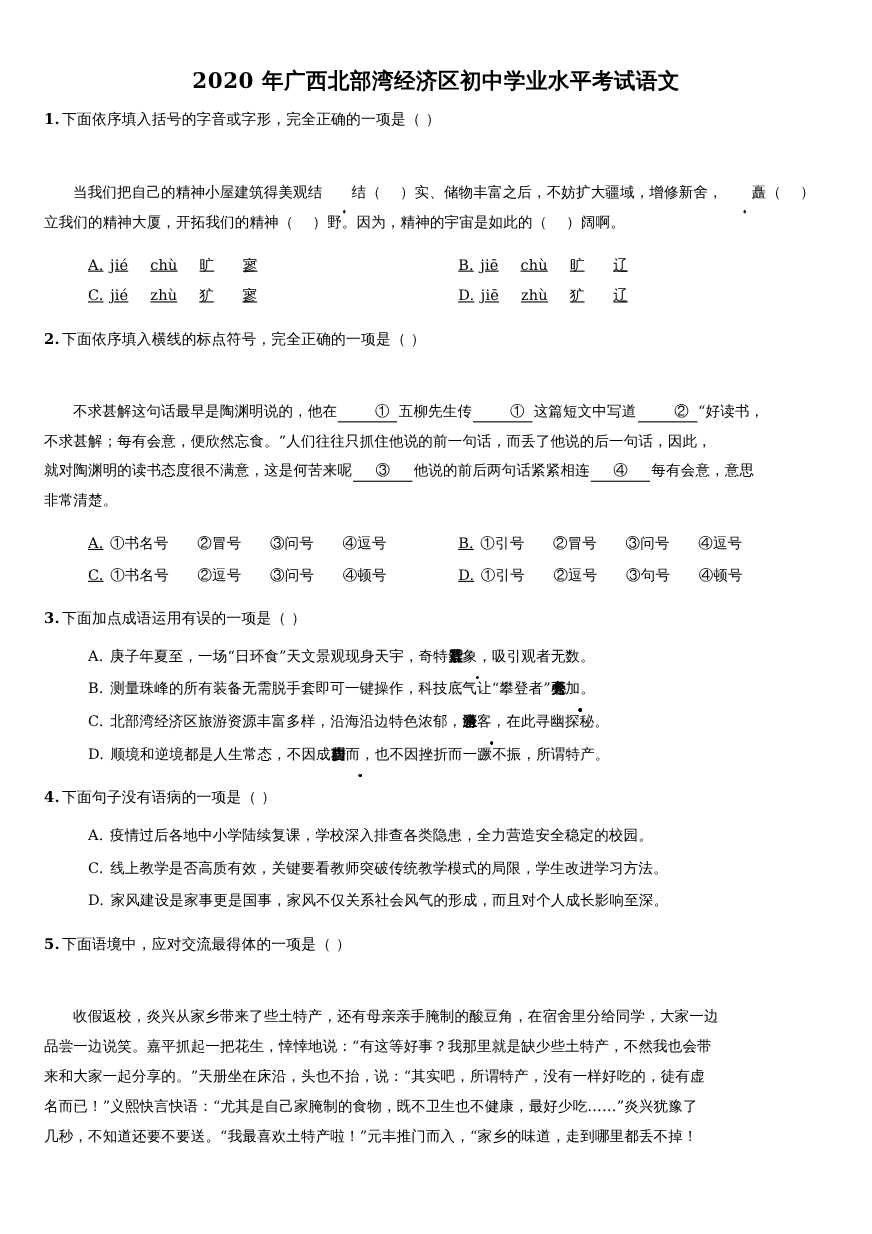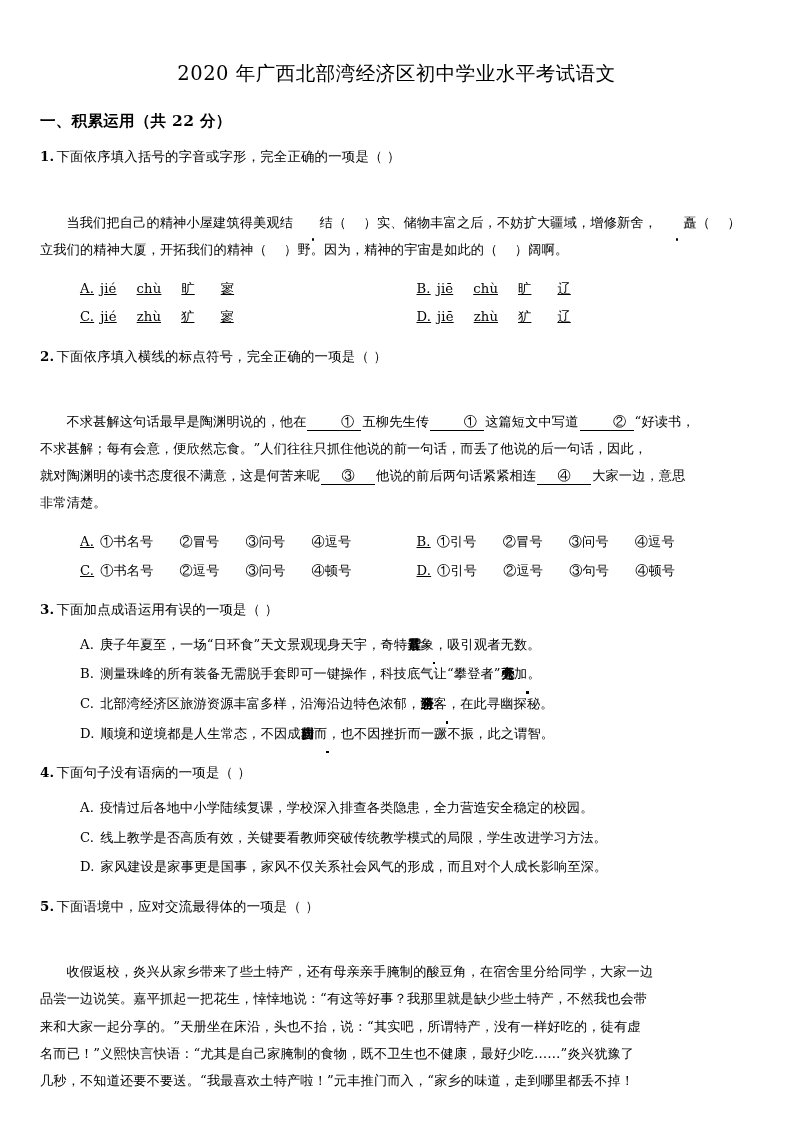--- a/index.html
+++ b/index.html
@@ -17,21 +17,21 @@
     overflow: hidden;
     font-family: "DejaVu Serif", "Liberation Serif", serif;
     color: #000000;
     box-sizing: border-box;
     padding: 0 36px;
   }
 
   .doc-title {
     text-align: center;
     font-size: 19.5px;
-    font-weight: normal;
+    font-weight: bold;
     letter-spacing: 0.5px;
     margin: 0;
     padding-top: 62px;
     line-height: 1.2;
     font-family: "DejaVu Serif", "Liberation Serif", serif;
   }
 
   .section-heading {
     font-size: 15.5px;
     font-weight: bold;
@@ -124,21 +124,20 @@
   }
   .punct-opt .grp { display: inline-block; margin-right: 26px; }
 </style>
 </head>
 <body>
 
 <div class="page">
 
   <h1 class="doc-title">2020 年广西北部湾经济区初中学业水平考试语文</h1>
 
-  <div class="section-heading">一、积累运用（共 22 分）</div>
 
   <div class="q-stem">
     <span class="qnum">1.</span><span>下面依序填入括号的字音或字形，完全正确的一项是（    ）</span>
   </div>
 
   <div class="passage indent">
     <span class="ln"><span>当我们把自己的精神小屋建筑得美观结</span><span class="dotted">结</span><span>（    ）实、储物丰富之后，不妨扩大疆域，增修新舍，</span><span class="dotted">矗</span><span>（    ）</span></span>
     <span class="ln">立我们的精神大厦，开拓我们的精神（    ）野。因为，精神的宇宙是如此的（    ）阔啊。</span>
   </div>
 
@@ -161,21 +160,21 @@
     </div>
   </div>
 
   <div class="q-stem">
     <span class="qnum">2.</span><span>下面依序填入横线的标点符号，完全正确的一项是（    ）</span>
   </div>
 
   <div class="passage indent">
     <span class="ln"><span>不求甚解这句话最早是陶渊明说的，他在</span><span class="slot">①</span><span>五柳先生传</span><span class="slot">①</span><span>这篇短文中写道</span><span class="slot">②</span><span>“好读书，</span></span>
     <span class="ln">不求甚解；每有会意，便欣然忘食。”人们往往只抓住他说的前一句话，而丢了他说的后一句话，因此，</span>
-    <span class="ln"><span>就对陶渊明的读书态度很不满意，这是何苦来呢</span><span class="slot">③</span><span>他说的前后两句话紧紧相连</span><span class="slot">④</span><span>大家一边，意思</span></span>
+    <span class="ln"><span>就对陶渊明的读书态度很不满意，这是何苦来呢</span><span class="slot">③</span><span>他说的前后两句话紧紧相连</span><span class="slot">④</span><span>每有会意，意思</span></span>
     <span class="ln">非常清楚。</span>
   </div>
 
   <div class="options punct-opt">
     <div class="opt-row">
       <div class="opt-col">
         <span class="opt-label">A.</span><span class="grp">①书名号</span><span class="grp">②冒号</span><span class="grp">③问号</span><span class="grp">④逗号</span>
       </div>
       <div class="opt-col right">
         <span class="opt-label">B.</span><span class="grp">①引号</span><span class="grp">②冒号</span><span class="grp">③问号</span><span class="grp">④逗号</span>
@@ -192,21 +191,21 @@
   </div>
 
   <div class="q-stem">
     <span class="qnum">3.</span><span>下面加点成语运用有误的一项是（    ）</span>
   </div>
 
   <div class="opt-list">
     <div class="opt-line"><span class="opt-label">A.</span><span>庚子年夏至，一场“日环食”天文景观现身天宇，奇特景象</span><span class="dotted-idiom"><span class="dotted">震</span><span class="dotted">耳</span><span class="dotted">欲</span><span class="dotted">聋</span></span><span>，吸引观者无数。</span></div>
     <div class="opt-line"><span class="opt-label">B.</span><span>测量珠峰的所有装备无需脱手套即可一键操作，科技底气让“攀登者”更加</span><span class="dotted-idiom"><span class="dotted">心</span><span class="dotted">无</span><span class="dotted">旁</span><span class="dotted">骛</span></span><span>。</span></div>
     <div class="opt-line"><span class="opt-label">C.</span><span>北部湾经济区旅游资源丰富多样，沿海沿边特色浓郁，游客</span><span class="dotted-idiom"><span class="dotted">纷</span><span class="dotted">至</span><span class="dotted">沓</span><span class="dotted">来</span></span><span>，在此寻幽探秘。</span></div>
-    <div class="opt-line"><span class="opt-label">D.</span><span>顺境和逆境都是人生常态，不因成功而</span><span class="dotted-idiom"><span class="dotted">固</span><span class="dotted">步</span><span class="dotted">自</span><span class="dotted">封</span></span><span>，也不因挫折而一蹶不振，此之谓智。</span></div>
+    <div class="opt-line"><span class="opt-label">D.</span><span>顺境和逆境都是人生常态，不因成功而</span><span class="dotted-idiom"><span class="dotted">固</span><span class="dotted">步</span><span class="dotted">自</span><span class="dotted">封</span></span><span>，也不因挫折而一蹶不振，所谓特产。</span></div>
   </div>
 
   <div class="q-stem">
     <span class="qnum">4.</span><span>下面句子没有语病的一项是（    ）</span>
   </div>
 
   <div class="opt-list">
     <div class="opt-line"><span class="opt-label">A.</span><span>疫情过后各地中小学陆续复课，学校深入排查各类隐患，全力营造安全稳定的校园。</span></div>
     <div class="opt-line"><span class="opt-label">C.</span><span>线上教学是否高质有效，关键要看教师突破传统教学模式的局限，学生改进学习方法。</span></div>
     <div class="opt-line"><span class="opt-label">D.</span><span>家风建设是家事更是国事，家风不仅关系社会风气的形成，而且对个人成长影响至深。</span></div>

